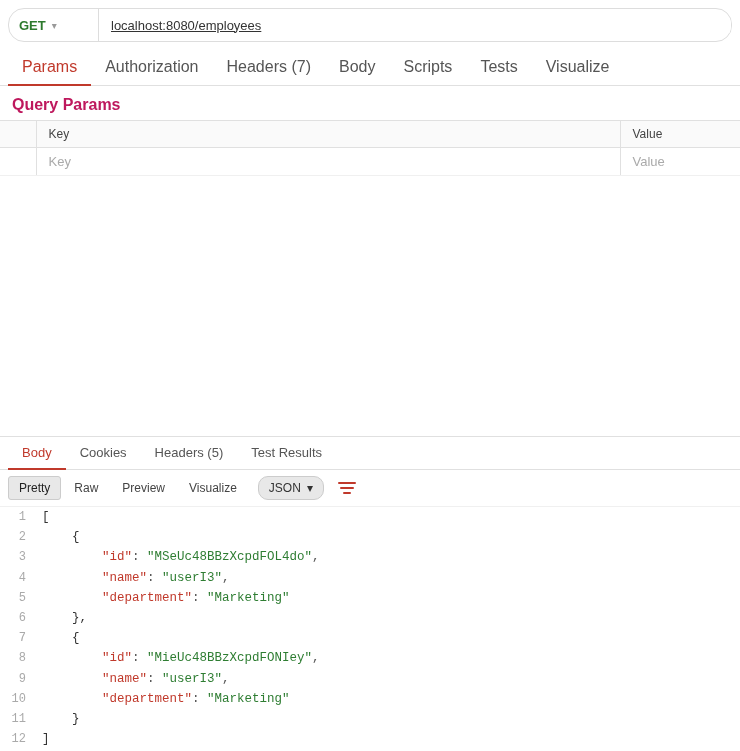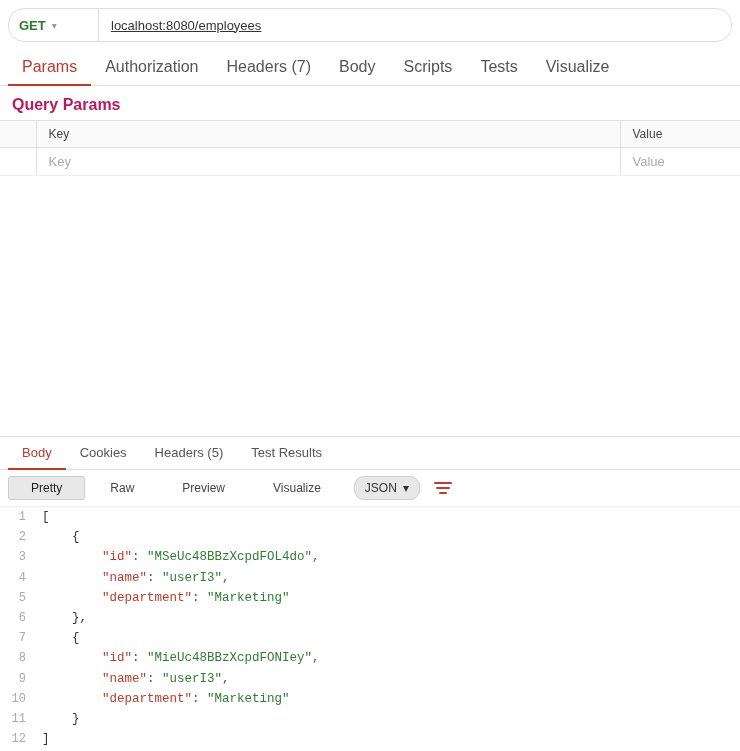--- a/index.html
+++ b/index.html
@@ -143,21 +143,21 @@
 
     
     .format-bar {
       display: flex;
       align-items: center;
       padding: 6px 8px;
       gap: 2px;
       border-bottom: 1px solid #f0f0f0;
     }
     .format-btn {
-      padding: 4px 22px;
+      padding: 4px 10px;
       border: 1px solid transparent;
       border-radius: 3px;
       cursor: pointer;
       font-size: 12px;
       background: transparent;
       color: #444;
     }
     .format-btn.active {
       background: #e8e8e8;
       border-color: #ccc;

